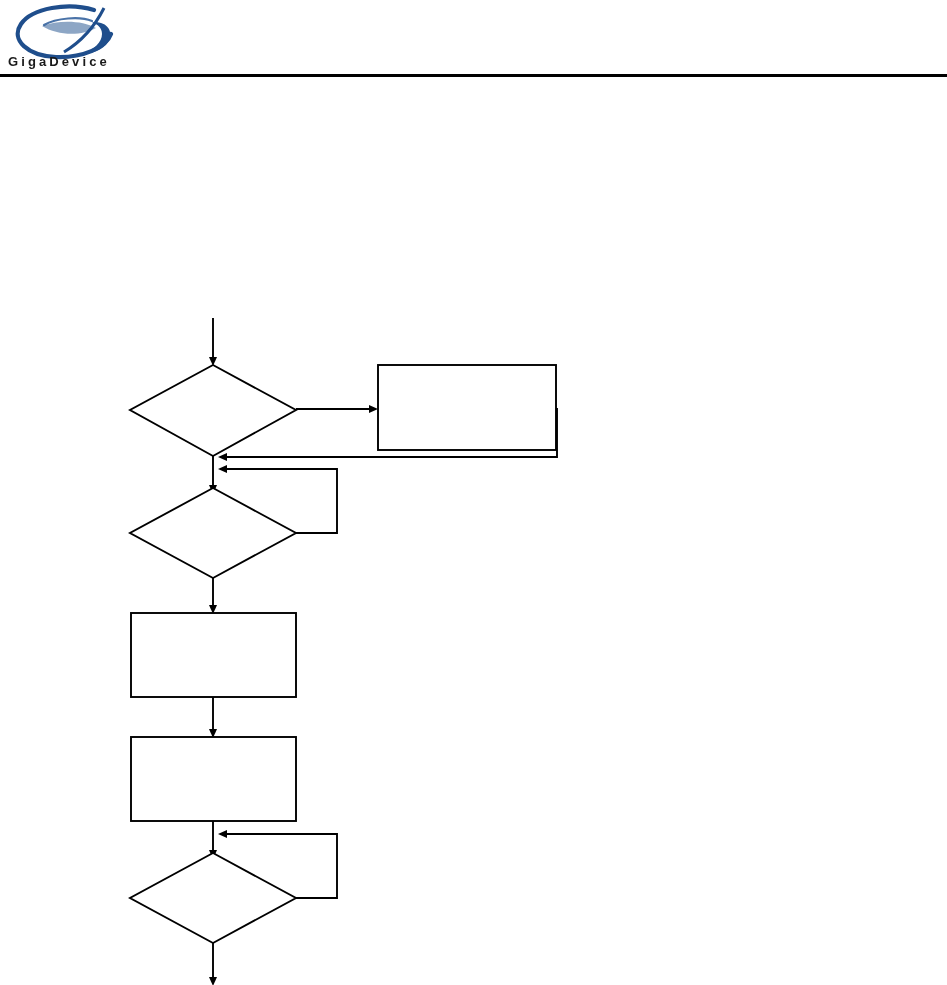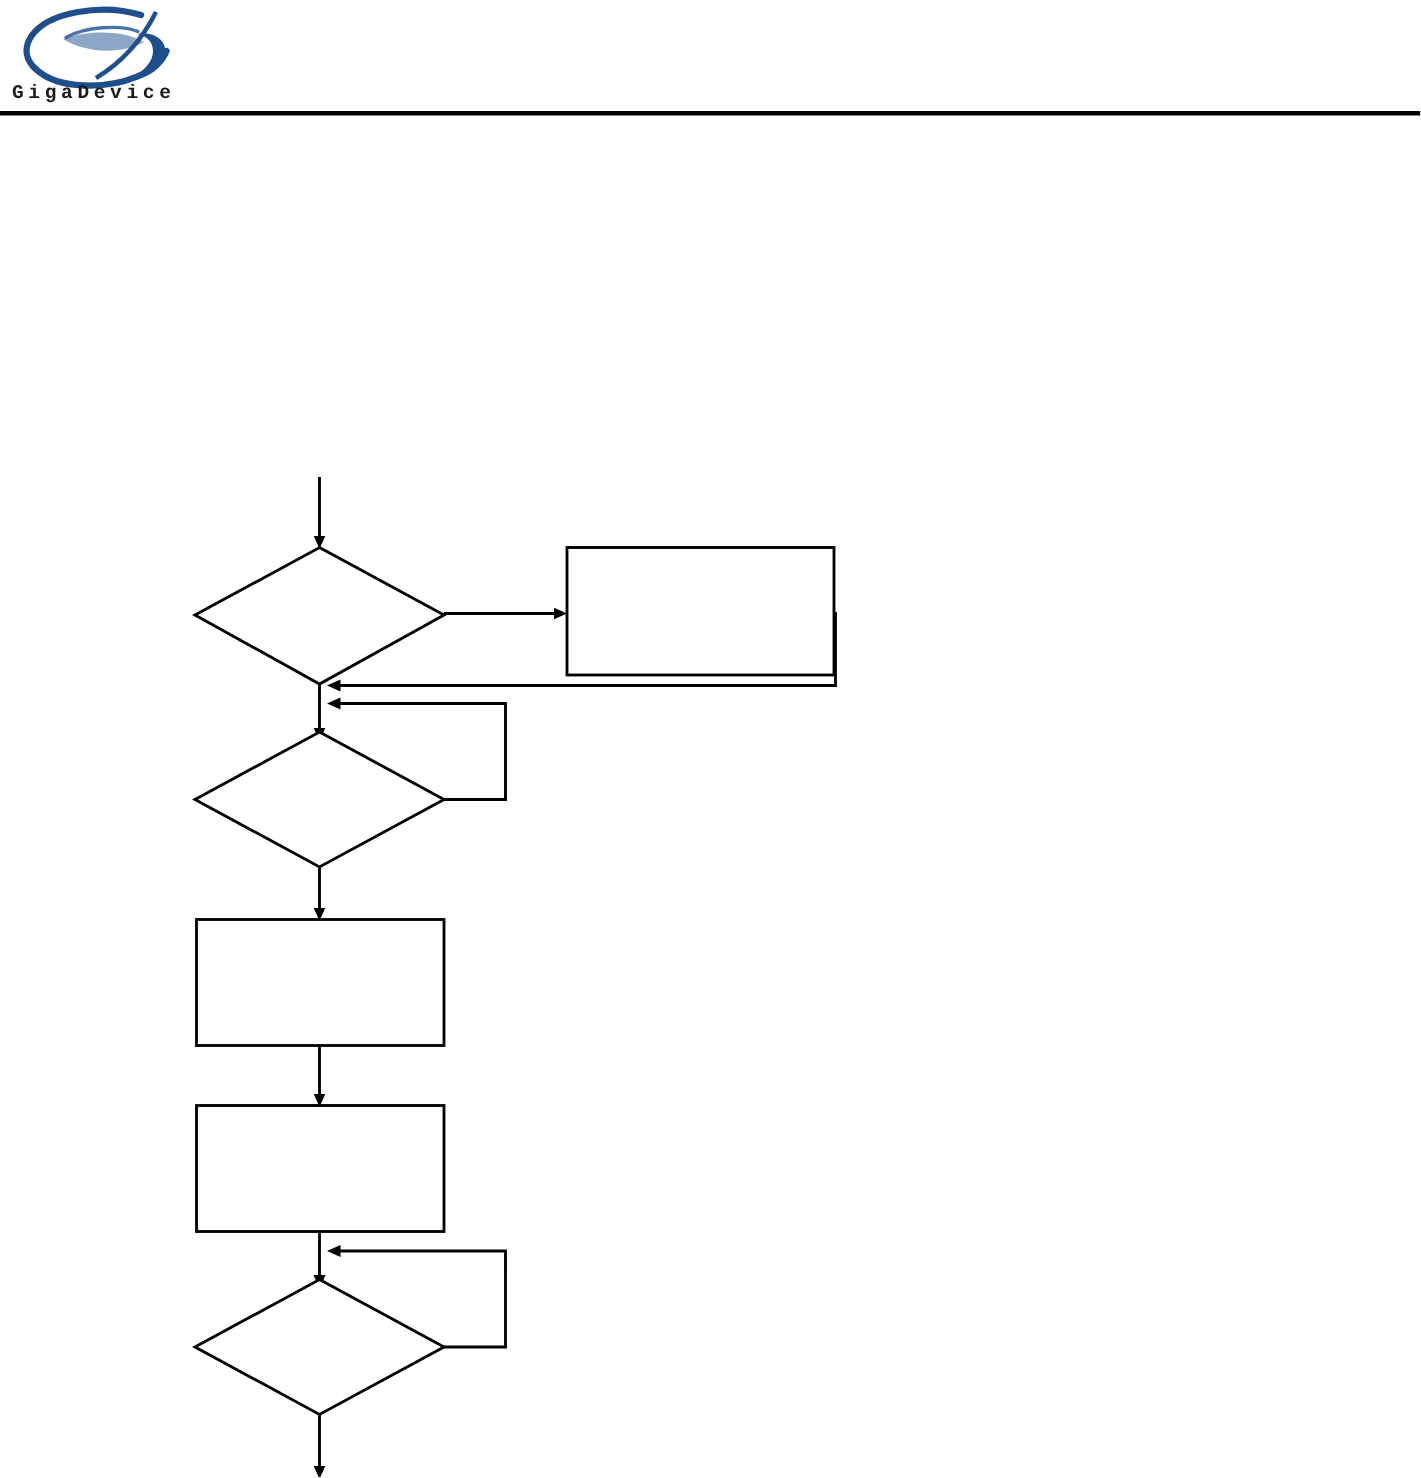--- a/index.html
+++ b/index.html
@@ -35,21 +35,21 @@
     width: 130px;
     height: 72px;
   }
   #brand-logo svg {
     display: block;
   }
   #wordmark {
     position: absolute;
     left: 8px;
     top: 54px;
-    font-family: Liberation Mono, monospace;
+    font-family: Liberation Sans, sans-serif;
     font-size: 13px;
     font-weight: bold;
     letter-spacing: 3.1px;
     color: #1a1a1a;
     white-space: nowrap;
   }
   #header-rule {
     position: absolute;
     left: 0;
     top: 74px;

